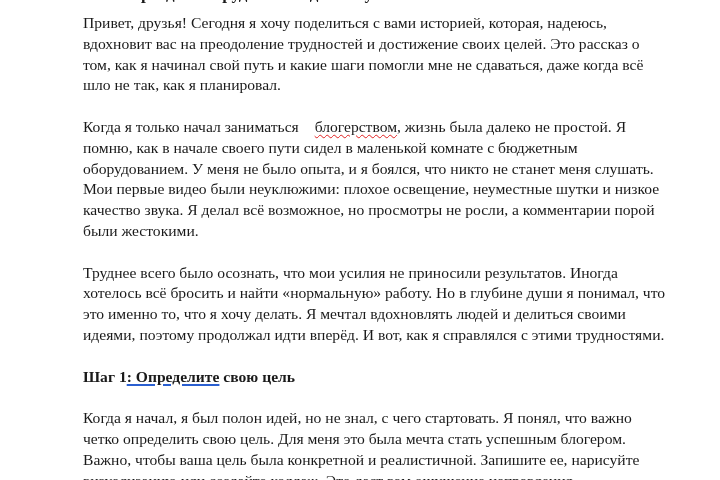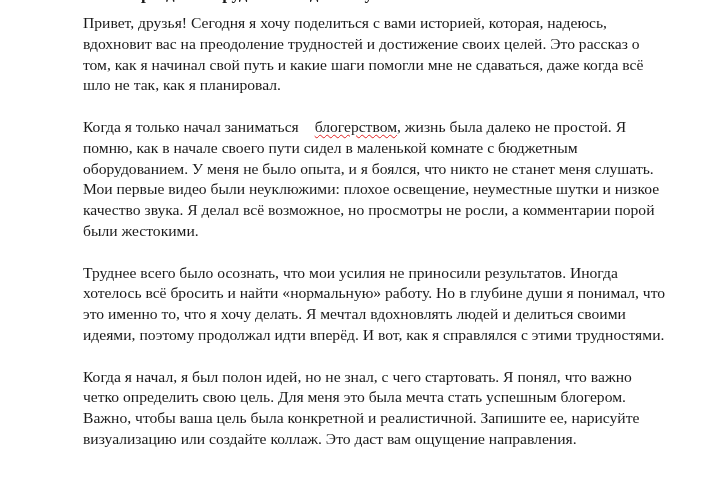--- a/index.html
+++ b/index.html
@@ -70,17 +70,18 @@
   <div class="heading-cut">Как я преодолел трудности и достиг успеха</div>
 
   <div class="content">
 
     <p>Привет, друзья! Сегодня я хочу поделиться с вами историей, которая, надеюсь, вдохновит вас на преодоление трудностей и достижение своих целей. Это рассказ о том, как я начинал свой путь и какие шаги помогли мне не сдаваться, даже когда всё шло не так, как я планировал.</p>
 
     <p><span>Когда я только начал заниматься </span><span class="spell">блогерством</span><span>, жизнь была далеко не простой. Я помню, как в начале своего пути сидел в маленькой комнате с бюджетным оборудованием. У меня не было опыта, и я боялся, что никто не станет меня слушать. Мои первые видео были неуклюжими: плохое освещение, неуместные шутки и низкое качество звука. Я делал всё возможное, но просмотры не росли, а комментарии порой были жестокими.</span></p>
 
     <p>Труднее всего было осознать, что мои усилия не приносили результатов. Иногда хотелось всё бросить и найти «нормальную» работу. Но в глубине души я понимал, что это именно то, что я хочу делать. Я мечтал вдохновлять людей и делиться своими идеями, поэтому продолжал идти вперёд. И вот, как я справлялся с этими трудностями.</p>
 
+    <h3><span>Шаг 1</span><span class="grammar">: Определите</span><span> свою цель</span></h3>
 
     <p>Когда я начал, я был полон идей, но не знал, с чего стартовать. Я понял, что важно четко определить свою цель. Для меня это была мечта стать успешным блогером. Важно, чтобы ваша цель была конкретной и реалистичной. Запишите ее, нарисуйте визуализацию или создайте коллаж. Это даст вам ощущение направления.</p>
 
   </div>
 </div>
 
 </body></html>

